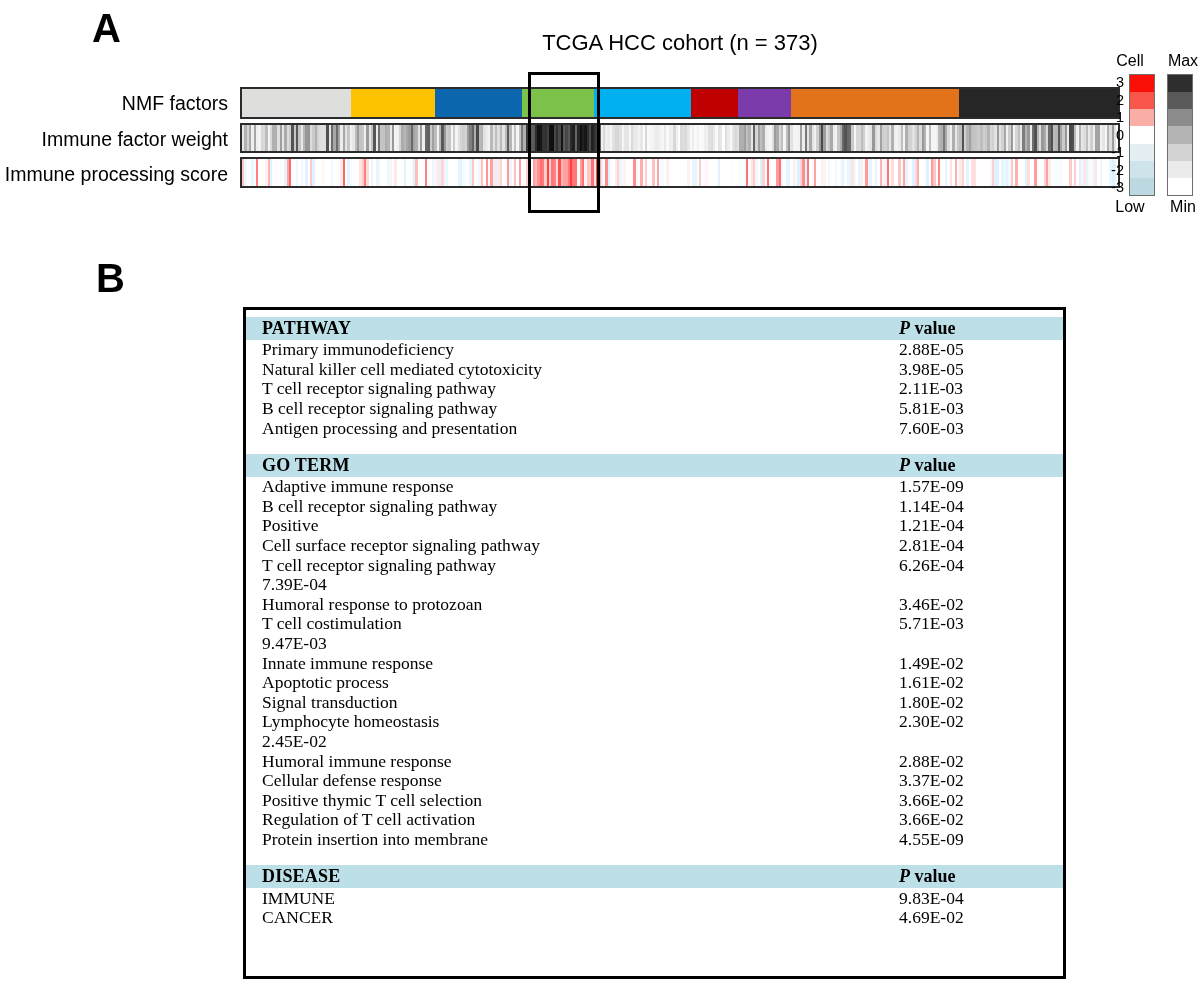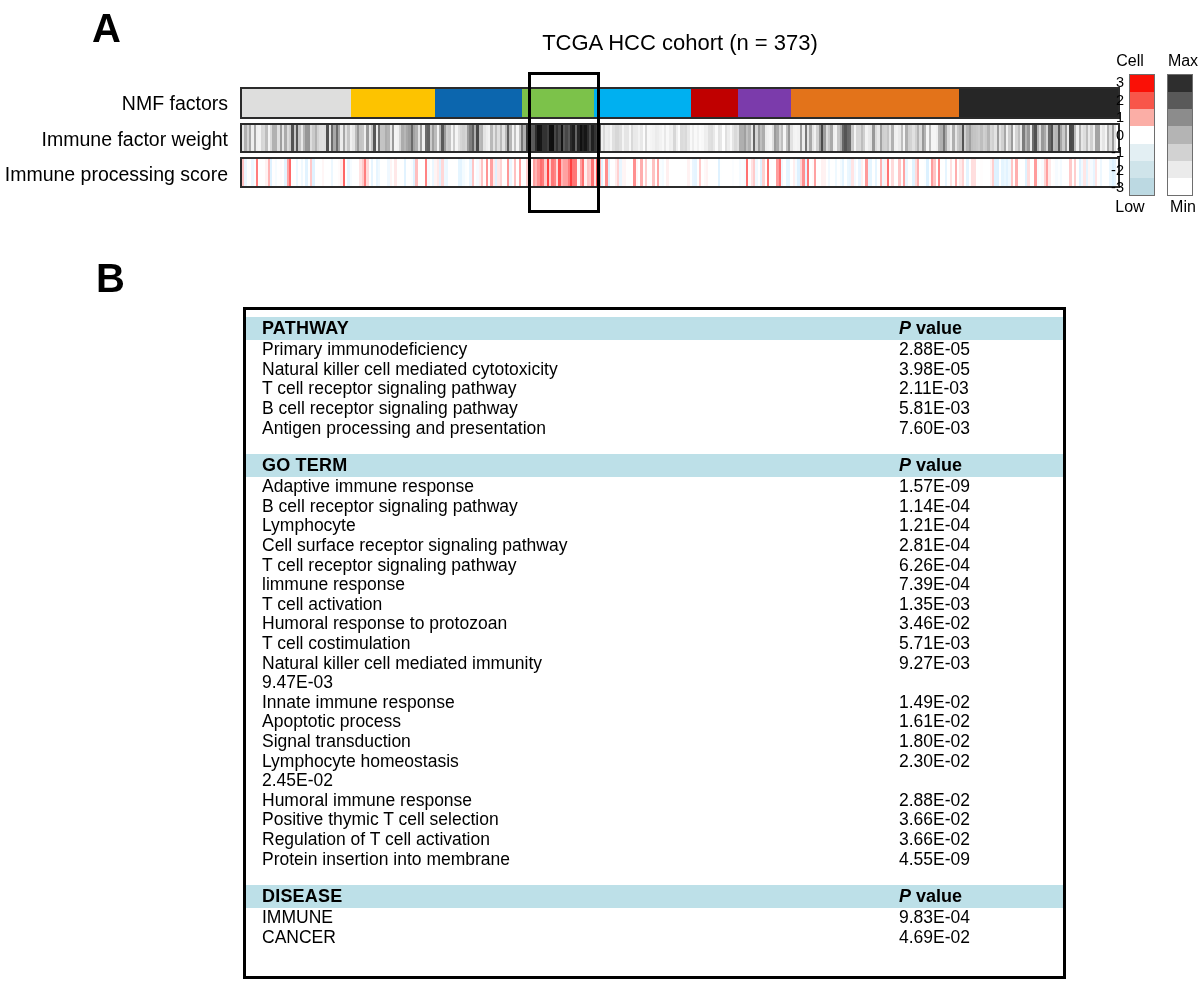--- a/index.html
+++ b/index.html
@@ -155,21 +155,21 @@
     position: absolute;
     left: 243px;
     top: 307px;
     width: 823px;
     height: 672px;
     border: 3px solid #000000;
     box-sizing: border-box;
     background: #ffffff;
     padding: 7px 0 0 0;
   }
-  .tbl-section { width: 100%; }
+  .tbl-section { width: 100%; font-family: Liberation Serif, serif; }
   .tbl-header-row {
     background: #bde0e8;
     display: flex;
     align-items: center;
     height: 23px;
     padding: 0 14px 0 16px;
     box-sizing: border-box;
   }
   .tbl-header-row .h-name {
     flex: 1 1 auto;
@@ -1066,52 +1066,43 @@
       </div>
       <div class="tbl-row">
         <div class="c-name">Adaptive immune response</div>
         <div class="c-pval">1.57E-09</div>
       </div>
       <div class="tbl-row">
         <div class="c-name">B cell receptor signaling pathway</div>
         <div class="c-pval">1.14E-04</div>
       </div>
       <div class="tbl-row">
-        <div class="c-name">Lymphocyte</div>
+        <div class="c-name">Positive</div>
         <div class="c-pval">1.21E-04</div>
       </div>
       <div class="tbl-row">
         <div class="c-name">Cell surface receptor signaling pathway</div>
         <div class="c-pval">2.81E-04</div>
       </div>
       <div class="tbl-row">
         <div class="c-name">T cell receptor signaling pathway</div>
         <div class="c-pval">6.26E-04</div>
       </div>
       <div class="tbl-row">
-        <div class="c-name">limmune response</div>
         <div class="c-pval">7.39E-04</div>
-      </div>
-      <div class="tbl-row">
-        <div class="c-name">T cell activation</div>
-        <div class="c-pval">1.35E-03</div>
       </div>
       <div class="tbl-row">
         <div class="c-name">Humoral response to protozoan</div>
         <div class="c-pval">3.46E-02</div>
       </div>
       <div class="tbl-row">
         <div class="c-name">T cell costimulation</div>
         <div class="c-pval">5.71E-03</div>
       </div>
       <div class="tbl-row">
-        <div class="c-name">Natural killer cell mediated immunity</div>
-        <div class="c-pval">9.27E-03</div>
-      </div>
-      <div class="tbl-row">
         <div class="c-pval">9.47E-03</div>
       </div>
       <div class="tbl-row">
         <div class="c-name">Innate immune response</div>
         <div class="c-pval">1.49E-02</div>
       </div>
       <div class="tbl-row">
         <div class="c-name">Apoptotic process</div>
         <div class="c-pval">1.61E-02</div>
       </div>
@@ -1122,20 +1113,24 @@
       <div class="tbl-row">
         <div class="c-name">Lymphocyte homeostasis</div>
         <div class="c-pval">2.30E-02</div>
       </div>
       <div class="tbl-row">
         <div class="c-pval">2.45E-02</div>
       </div>
       <div class="tbl-row">
         <div class="c-name">Humoral immune response</div>
         <div class="c-pval">2.88E-02</div>
+      </div>
+      <div class="tbl-row">
+        <div class="c-name">Cellular defense response</div>
+        <div class="c-pval">3.37E-02</div>
       </div>
       <div class="tbl-row">
         <div class="c-name">Positive thymic T cell selection</div>
         <div class="c-pval">3.66E-02</div>
       </div>
       <div class="tbl-row">
         <div class="c-name">Regulation of T cell activation</div>
         <div class="c-pval">3.66E-02</div>
       </div>
       <div class="tbl-row">

